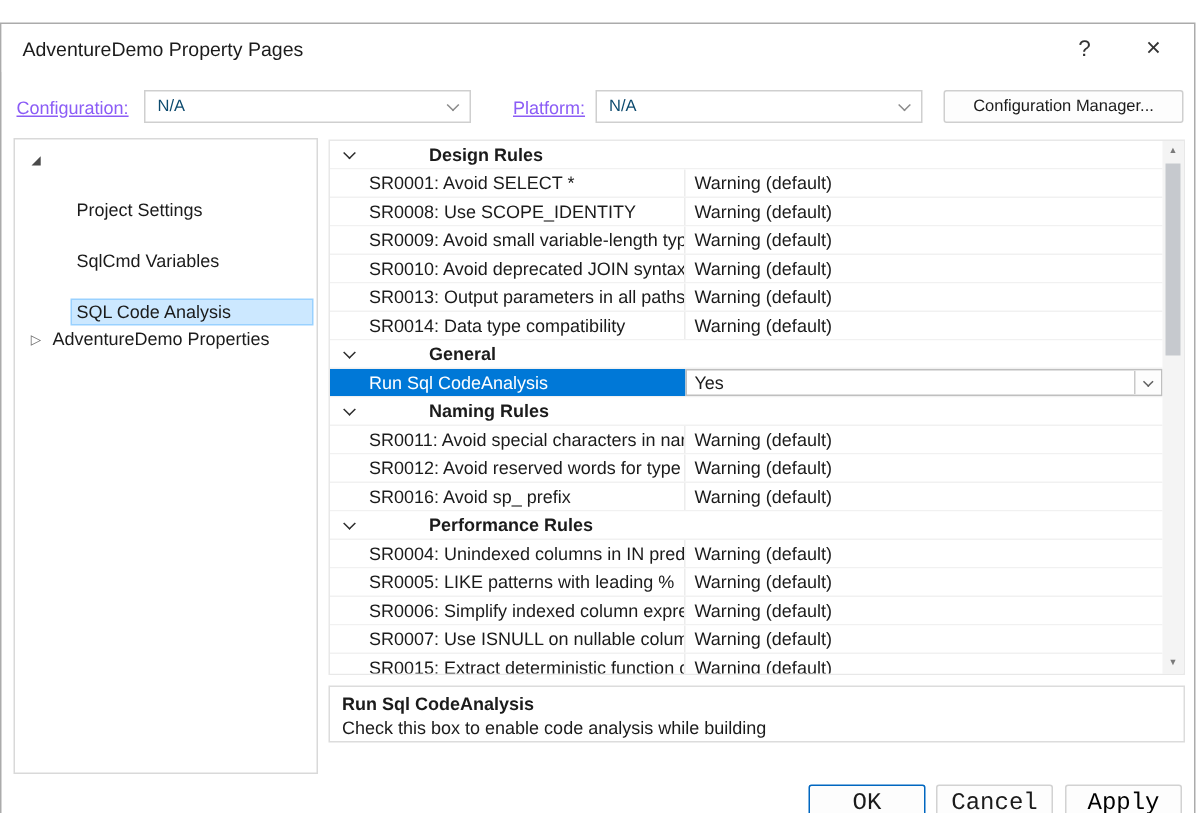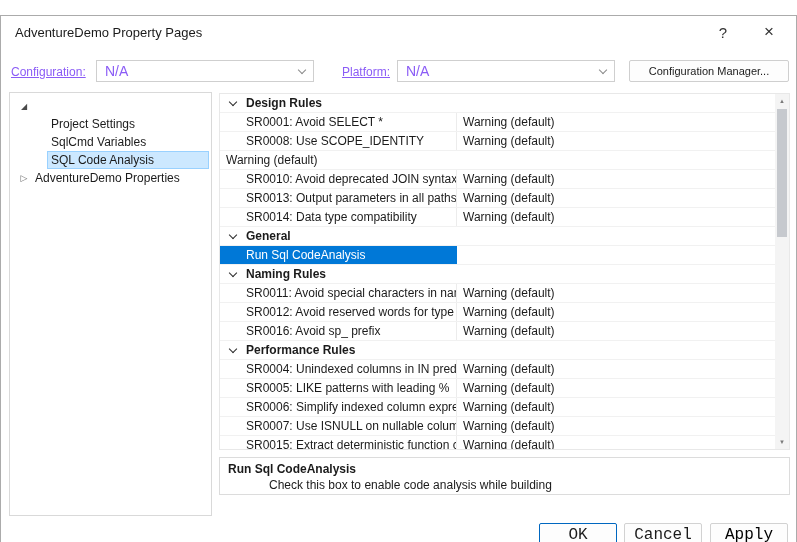--- a/index.html
+++ b/index.html
@@ -13,61 +13,61 @@
   .tb-help { right:56px; font-size:15px; }
   .tb-close { right:10px; font-size:17px; }
 
   
   .tb-label { position:absolute; top:49px; font-size:12px; color:#8b5cf6;text-decoration:underline; }
   .lbl-config { left:10px; }
   .lbl-platform { left:341px; }
   .combo { position:absolute; top:44px; height:22px; background:#fff; border:1px solid #cfcfcf; display:flex; align-items:center; }
   .combo-config { left:95px; width:218px; }
   .combo-platform { left:396px; width:218px; }
-  .combo .val { flex:1; padding-left:8px; font-size:14px; color:#8b5cf6; }
+  .combo .val { flex:1; padding-left:8px; font-size:11px; color:#0c4a6e; }
   .chev { width:6px; height:6px; border-right:1.5px solid #8a8a8a; border-bottom:1.5px solid #8a8a8a; transform:rotate(45deg); margin-top:-3px; }
   .combo .chev-wrap { width:22px; display:flex; justify-content:center; align-items:center; height:100%; }
   .btn-cfgmgr { position:absolute; top:44px; left:628px; width:160px; height:22px; background:#fdfdfd; border:1px solid #cfcfcf; font-size:11px; color:#1b1b1b; border-radius:2px; }
 
   
   .tree { position:absolute; left:8px; top:76px; width:203px; height:424px; background:#fff; border:1px solid #d9d9d9; padding-top:4px; overflow:hidden; }
   .tree-item { display:flex; align-items:center; height:18px; font-size:12px; color:#1b1b1b; cursor:default; }
   .tree-item.lvl0 { padding-left:6px; }
-  .tree-item.lvl1 { padding-left:38px; }
+  .tree-item.lvl1 { padding-left:38px;margin-top:16px; }
   .expander { width:16px; text-align:center; color:#4a4a4a; }
   .expander.expanded { font-size:8px; }
   .expander.collapsed { font-size:9px; color:#707070; }
   .tree-label { padding:1px 3px; white-space:nowrap; }
   .tree-item.selected .tree-label { background:var(--tree-sel,#cce8ff); outline:1px solid #99d1ff; flex:1; margin-right:3px; }
 
   
   .grid { position:absolute; left:218px; top:77px; width:571px; height:357px; background:#fff; border:1px solid #e8e8e8; overflow:hidden; }
   .grid-rows { position:absolute; left:0; top:0; right:14px; }
   .grid-row { display:flex; align-items:center; height:19px; font-size:12px; color:#1b1b1b; border-bottom:1px solid #f1f1f1; background:#fff; }
-  .grid-row.category { font-weight:bold; }
+  .grid-row.category { font-weight:bold;gap:40px; }
   .cat-chev-wrap { width:26px; display:flex; justify-content:center; align-items:center; }
   .cat-chev-wrap .chev { border-color:#2b2b2b; margin-top:-2px; }
   .prop .name { width:237px; height:100%; display:flex; align-items:center; padding-left:26px; border-right:1px solid #ececec; overflow:hidden; white-space:nowrap; }
   .prop .value { flex:1; height:100%; display:flex; align-items:center; padding-left:6px; overflow:hidden; white-space:nowrap; }
   .prop.selected .name { background:var(--accent,#0078d7); color:#fff; border-right-color:var(--accent,#0078d7); }
   .prop.selected .value { padding-left:0; border:1px solid #bfbfbf; background:#fff; }
   .val-text { flex:1; padding-left:5px; }
   .dropdown-btn { width:18px; height:100%; border-left:1px solid #c9c9c9; background:#fdfdfd; display:flex; align-items:center; justify-content:center; }
   .dropdown-btn .chev { width:5px; height:5px; border-color:#5f5f5f; margin-top:-2px; }
 
   
   .scrollbar { position:absolute; right:0; top:0; width:14px; height:100%; background:#f4f4f4; }
   .sb-arrow { position:absolute; left:0; width:14px; height:14px; display:flex; align-items:center; justify-content:center; font-size:6px; color:#7a7a7a; }
   .sb-up { top:0; } .sb-down { bottom:0; }
   .sb-thumb { position:absolute; left:2px; top:15px; width:10px; height:128px; background:#c6c9ce; }
 
   
   .desc { position:absolute; left:218px; top:441px; width:571px; height:38px; background:#fff; border:1px solid #dcdcdc; padding:4px 8px; }
   .desc-title { font-size:12px; font-weight:bold; color:#1b1b1b; }
-  .desc-text { font-size:12px; color:#1b1b1b; margin-top:2px;margin-left:41px; }
+  .desc-text { font-size:12px; color:#1b1b1b; margin-top:2px; }
 
   
   .btn { position:absolute; top:507px; width:78px; height:24px; background:#fdfdfd; border:1px solid #d2d2d2; border-radius:2px; font-size:16px; color:#1b1b1b; font-family:Liberation Mono, monospace;text-align:center; }
   .btn-ok { left:538px; border-color:var(--ok-border,#0067c0); }
   .btn-cancel { left:623px; }
   .btn-apply { left:709px; color:#000000; }
 </style>
 </head>
 <body>
 
@@ -128,20 +128,21 @@
         </div>
         <div class="grid-row prop">
           <div class="name">SR0001: Avoid SELECT *</div>
           <div class="value">Warning (default)</div>
         </div>
         <div class="grid-row prop">
           <div class="name">SR0008: Use SCOPE_IDENTITY</div>
           <div class="value">Warning (default)</div>
         </div>
         <div class="grid-row prop">
+          <div class="name">SR0009: Avoid small variable-length typ</div>
           <div class="value">Warning (default)</div>
         </div>
         <div class="grid-row prop">
           <div class="name">SR0010: Avoid deprecated JOIN syntax</div>
           <div class="value">Warning (default)</div>
         </div>
         <div class="grid-row prop">
           <div class="name">SR0013: Output parameters in all paths</div>
           <div class="value">Warning (default)</div>
         </div>
@@ -150,20 +151,26 @@
           <div class="value">Warning (default)</div>
         </div>
         <div class="grid-row category">
           <span class="cat-chev-wrap">
             <span class="chev"></span>
           </span>
           <span class="cat-title">General</span>
         </div>
         <div class="grid-row prop selected">
           <div class="name">Run Sql CodeAnalysis</div>
+          <div class="value">
+            <span class="val-text">Yes</span>
+            <span class="dropdown-btn">
+              <span class="chev"></span>
+            </span>
+          </div>
         </div>
         <div class="grid-row category">
           <span class="cat-chev-wrap">
             <span class="chev"></span>
           </span>
           <span class="cat-title">Naming Rules</span>
         </div>
         <div class="grid-row prop">
           <div class="name">SR0011: Avoid special characters in nam</div>
           <div class="value">Warning (default)</div>

